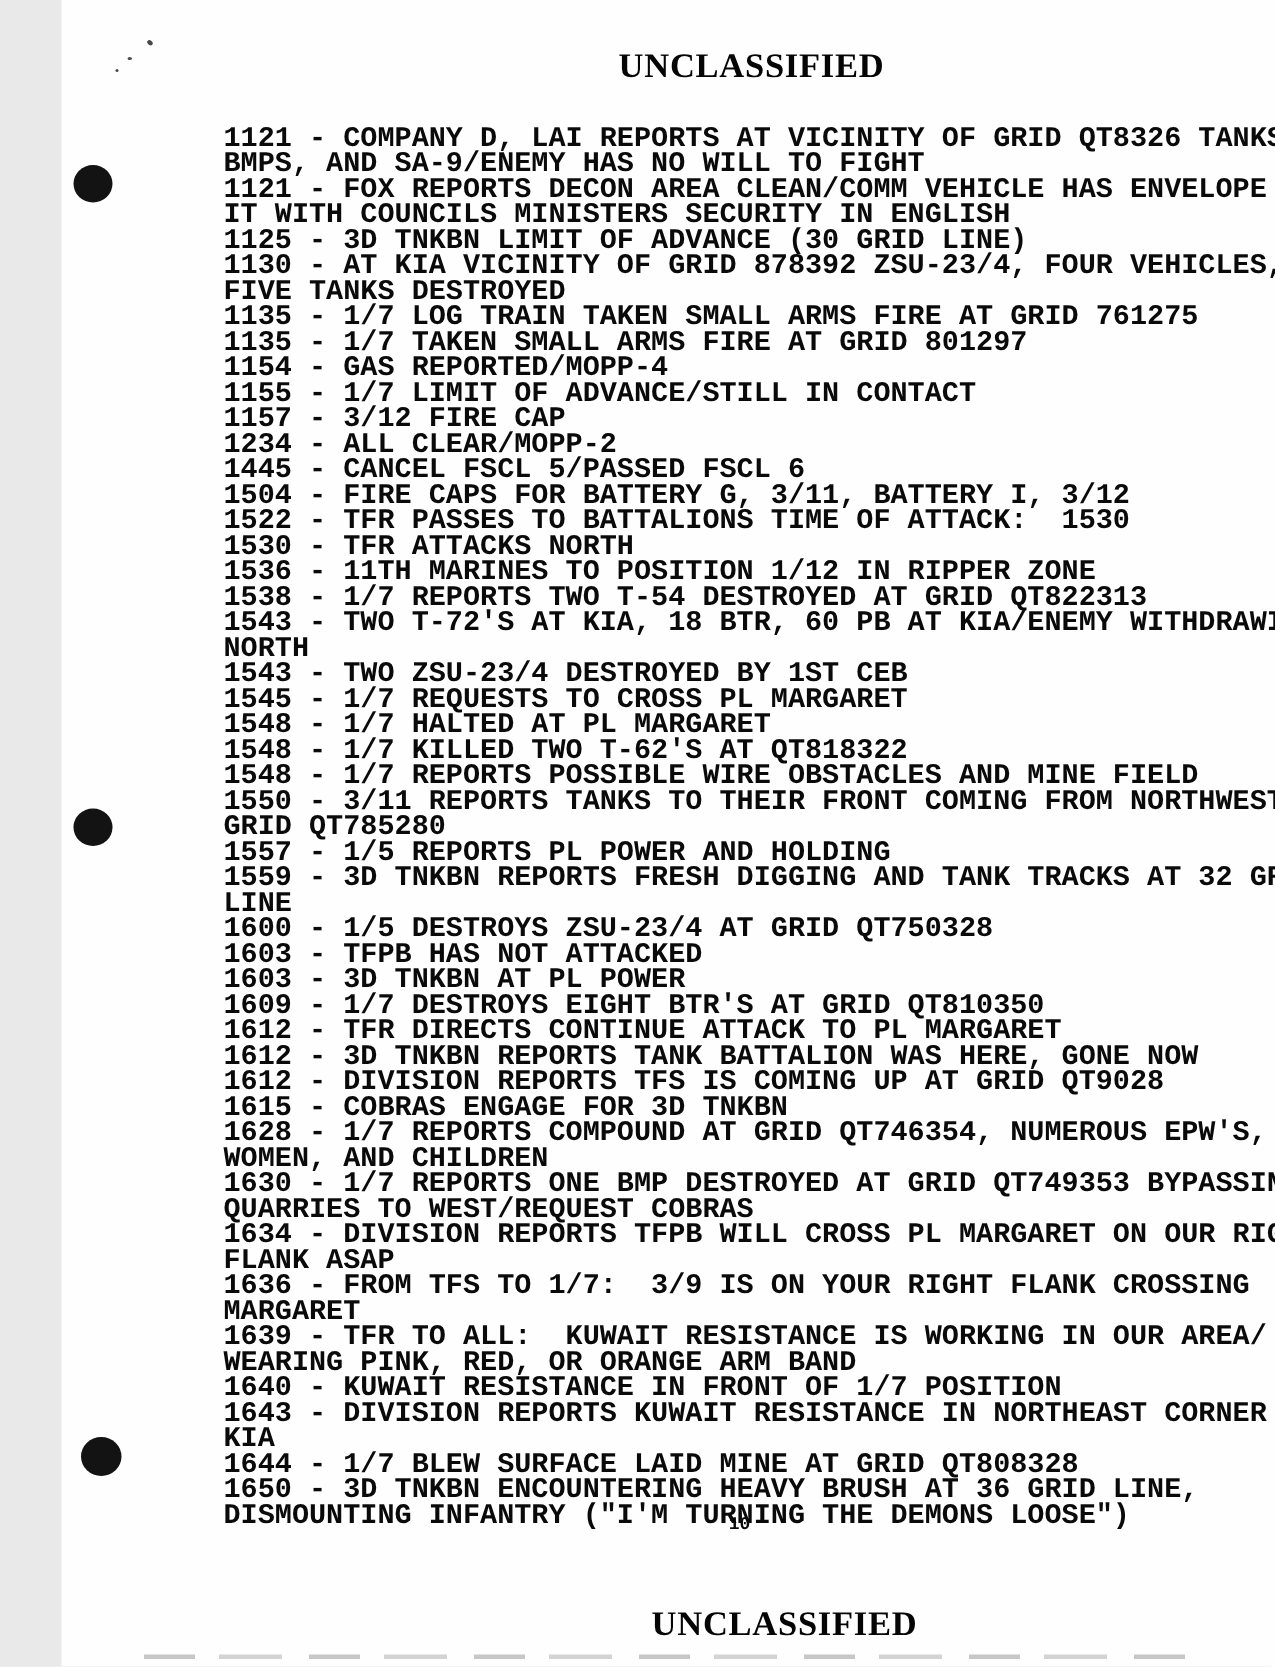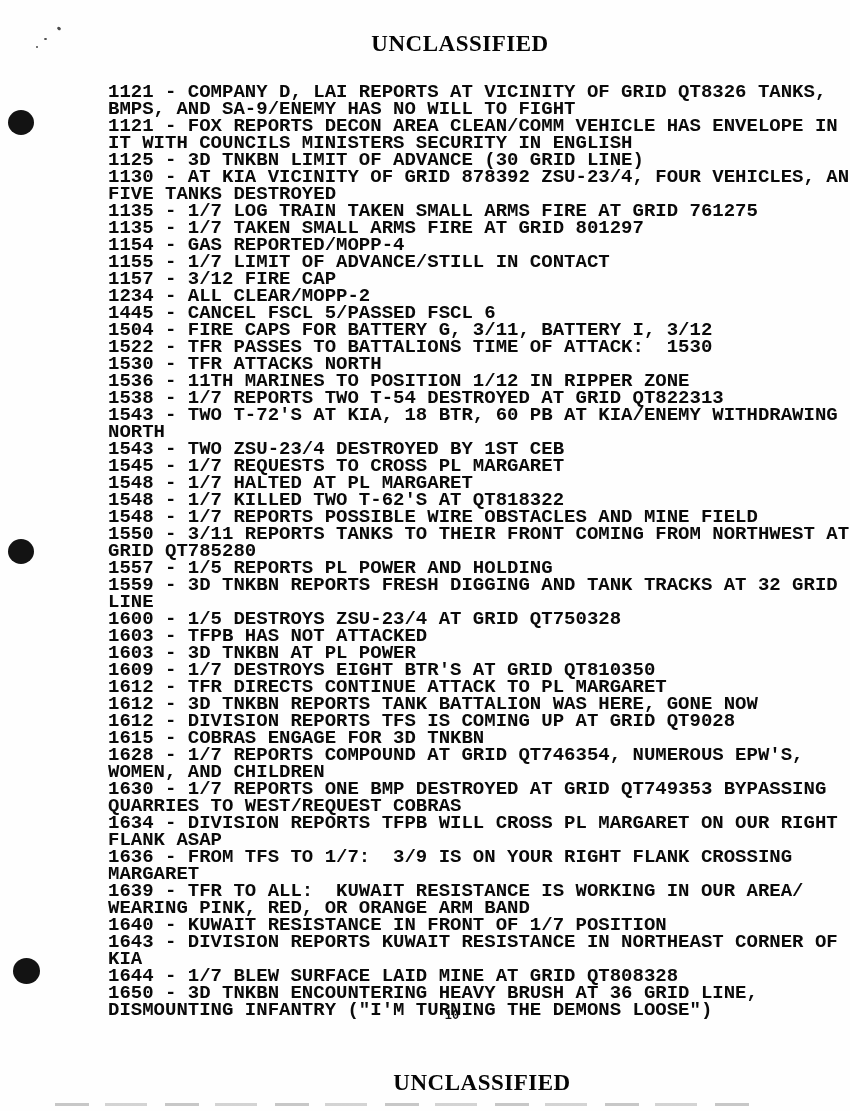--- a/index.html
+++ b/index.html
@@ -3,20 +3,21 @@
 <meta charset="utf-8">
 <style>
   * { margin: 0; padding: 0; box-sizing: border-box; }
   html, body { background: #e9e9e9; }
   body { width: 850px; height: 1111px; position: relative; overflow: hidden; }
   .page {
     position: absolute; inset: 0;
     background: #fefefe;
     font-family: "Liberation Mono", "DejaVu Sans Mono", monospace;
     color: #0a0a0a;
+    margin-left: 41px;
   }
   .classification {
     position: absolute;
     transform: translateX(-50%);
     font-family: "Liberation Serif", "DejaVu Serif", serif;
     font-weight: bold;
     font-size: 23px;
     letter-spacing: 0.5px;
     color: #050505;
     white-space: nowrap;

